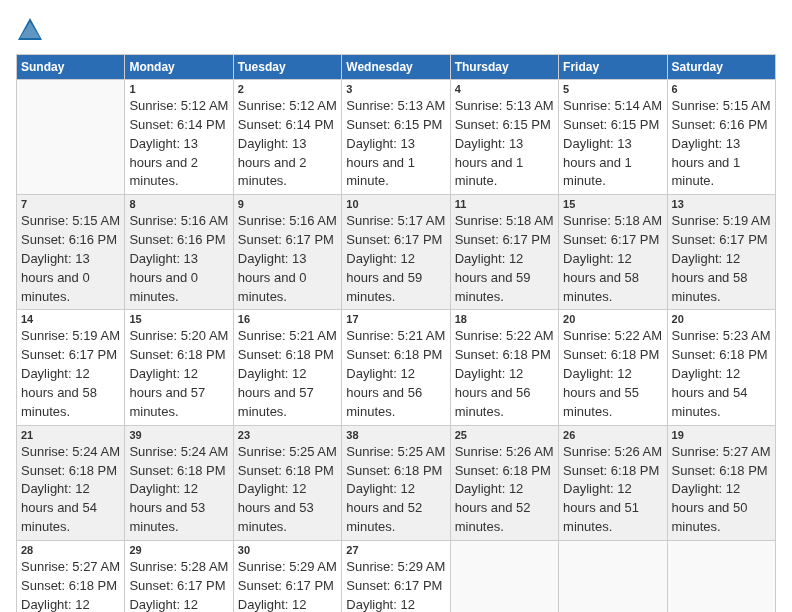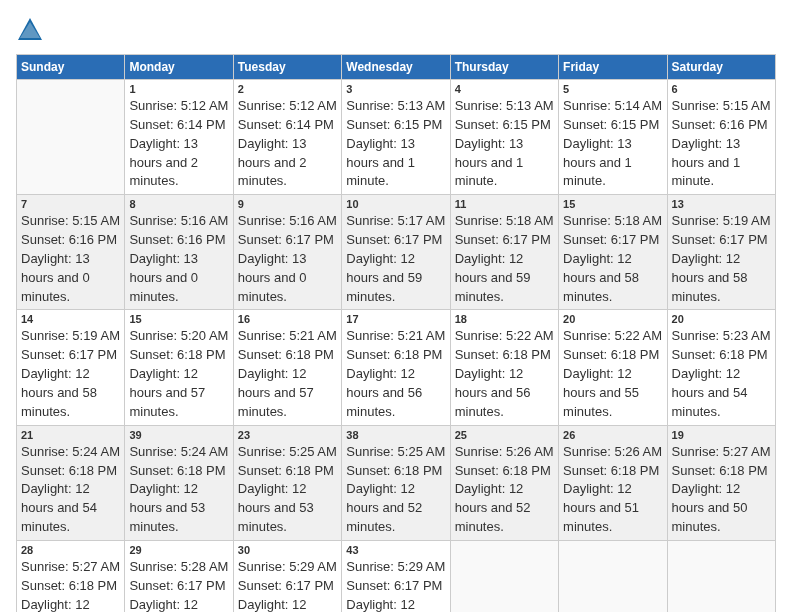--- a/index.html
+++ b/index.html
@@ -258,21 +258,21 @@
           </td>
           <td>
             <span class="day-num">29</span>
             <div class="day-info"><span>Sunrise: 5:28 AM</span><br><span>Sunset: 6:17 PM</span><br><span>Daylight: 12 hours and 49 minutes.</span></div>
           </td>
           <td>
             <span class="day-num">30</span>
             <div class="day-info"><span>Sunrise: 5:29 AM</span><br><span>Sunset: 6:17 PM</span><br><span>Daylight: 12 hours and 48 minutes.</span></div>
           </td>
           <td>
-            <span class="day-num">43</span>
+            <span class="day-num">27</span>
             <div class="day-info"><span>Sunrise: 5:29 AM</span><br><span>Sunset: 6:17 PM</span><br><span>Daylight: 12 hours and 48 minutes.</span></div>
           </td>
           <td class="empty"></td>
           <td class="empty"></td>
           <td class="empty"></td>
         </tr>
       </tbody>
   </table>
 </div>
 

